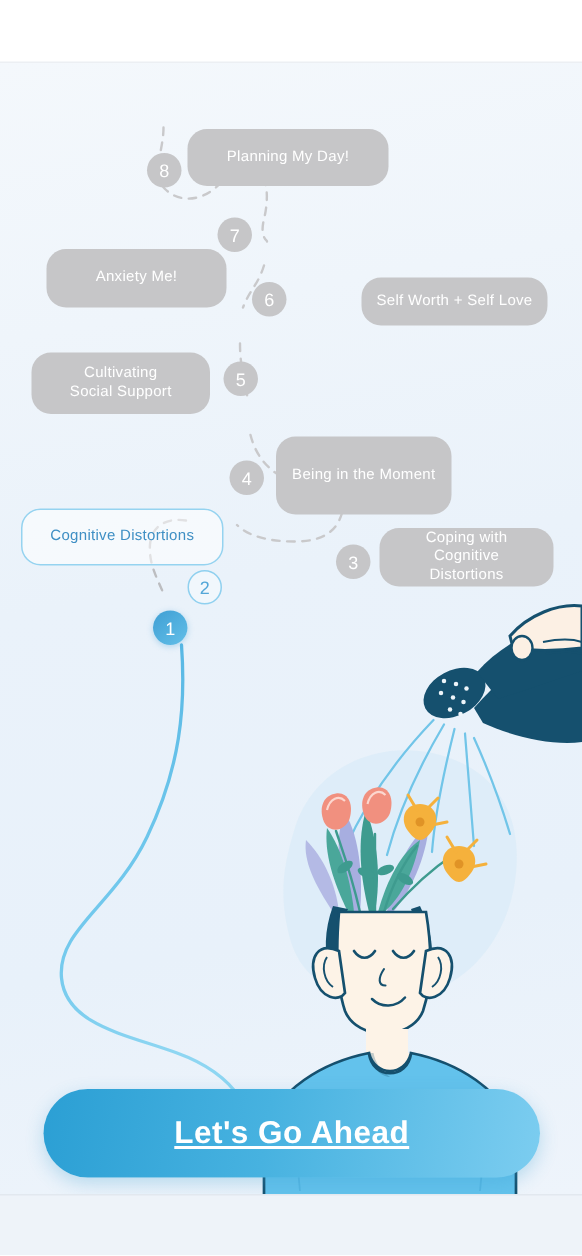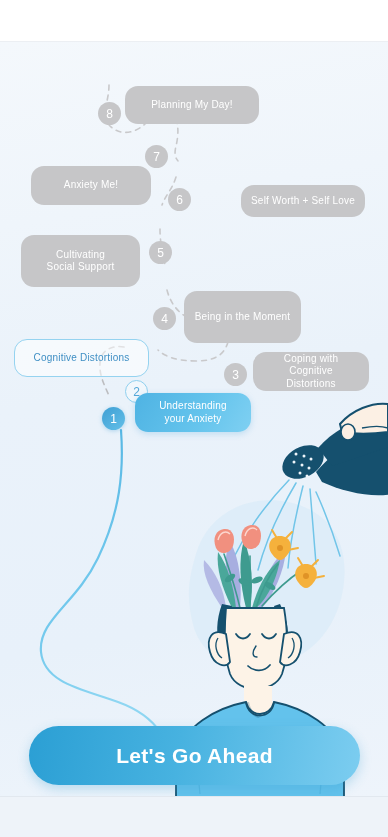--- a/index.html
+++ b/index.html
@@ -109,20 +109,21 @@
     border:none;
     border-radius:30px;
     background:linear-gradient(100deg,#2b9fd4 0%,#47b2e0 45%,#7ccdf0 100%);
     color:#ffffff;
     font-family:"Liberation Sans", sans-serif;
     font-size:21px;
     font-weight:700;
     letter-spacing:.3px;
     cursor:pointer;
     box-shadow:0 4px 12px rgba(60,160,210,.30);
+    text-decoration:underline;
   }
 </style>
 </head>
 <body>
 
 <div id="screen">
 
   <div class="header-bar"></div>
 
   <div class="canvas">
@@ -275,36 +276,34 @@
     <div class="badge locked" style="left:98px; top:60px;">8</div>
     <div class="pill locked" style="left:125px; top:44px; width:134px; height:38px;">Planning My Day!</div>
 
     <div class="badge locked" style="left:145px; top:103px;">7</div>
     <div class="pill locked" style="left:31px; top:124px; width:120px; height:39px;">Anxiety Me!</div>
 
     <div class="badge locked" style="left:168px; top:146px;">6</div>
     <div class="pill locked" style="left:193px; top:143px; width:124px; height:32px;margin-left:48px;">Self Worth + Self Love</div>
 
     <div class="badge locked" style="left:149px; top:199px;">5</div>
-    <div class="pill locked" style="left:21px; top:193px; width:119px; height:52px;">Cultivating
+    <div class="pill locked" style="left:21px; top:193px; width:119px; height:41px;">Cultivating
 Social Support</div>
 
     <div class="badge locked" style="left:153px; top:265px;">4</div>
     <div class="pill locked" style="left:184px; top:249px; width:117px; height:52px;">Being in the Moment</div>
 
     <div class="badge locked" style="left:224px; top:321px;">3</div>
     <div class="pill locked" style="left:253px; top:310px; width:116px; height:39px;">Coping with Cognitive
 Distortions</div>
 
     <div class="badge outline" style="left:125px; top:338px;">2</div>
     <div class="pill next" style="left:14px; top:297px; width:135px; height:38px;">Cognitive Distortions</div>
 
     <div class="badge filled" style="left:102px; top:365px;">1</div>
-    <div class="pill current" style="left:135px; top:351px; width:116px; height:39px;">Understanding
-your Anxiety</div>
 
   </div>
 
   <button class="cta">Let's Go Ahead</button>
 
   <div class="bottom-bar"></div>
 
 </div>
 
 </body></html>

